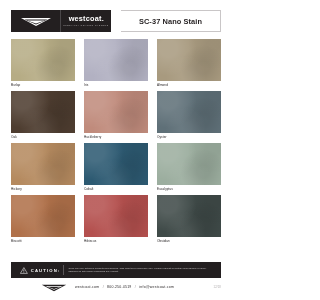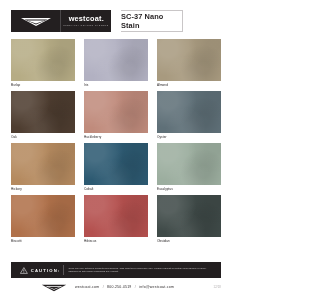--- a/index.html
+++ b/index.html
@@ -6,21 +6,21 @@
   body{
     width:232px;height:300px;
     font-family:"Liberation Sans", sans-serif;
     color:#231f20;
     overflow:hidden;
   }
   .page{position:relative;width:232px;height:300px;background:#fff;}
 
   
   .header{
-    position:absolute;left:11px;top:10px;width:172px;height:22px;
+    position:absolute;left:11px;top:10px;width:210px;height:22px;
     display:flex;align-items:stretch;
   }
   .logo-block{
     background:#231f20;width:49px;
     display:flex;align-items:center;justify-content:center;
   }
   .wing{display:block;}
   .brand-block{
     background:#231f20;flex:0 0 50px;
     display:flex;flex-direction:column;align-items:center;justify-content:center;

